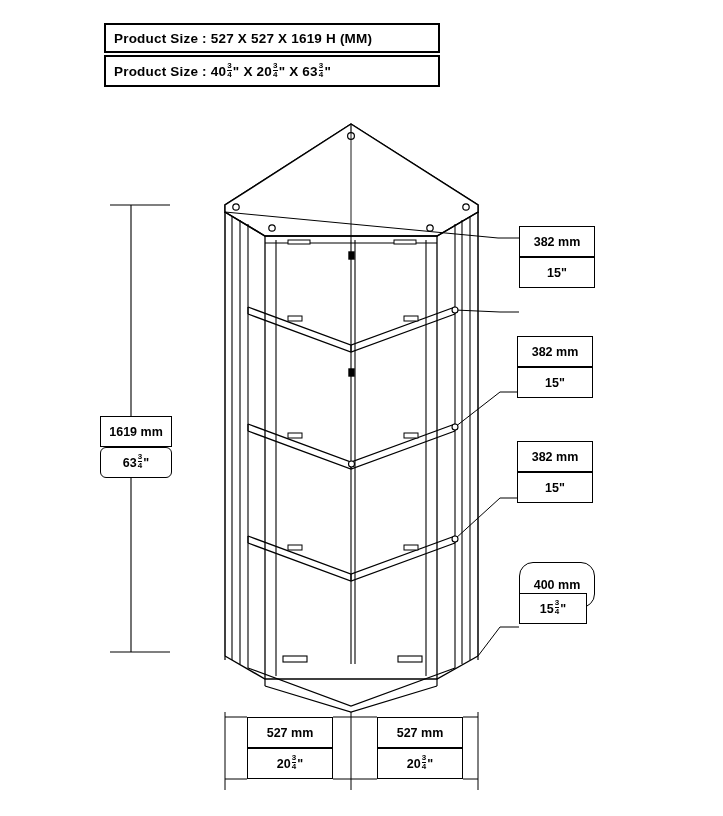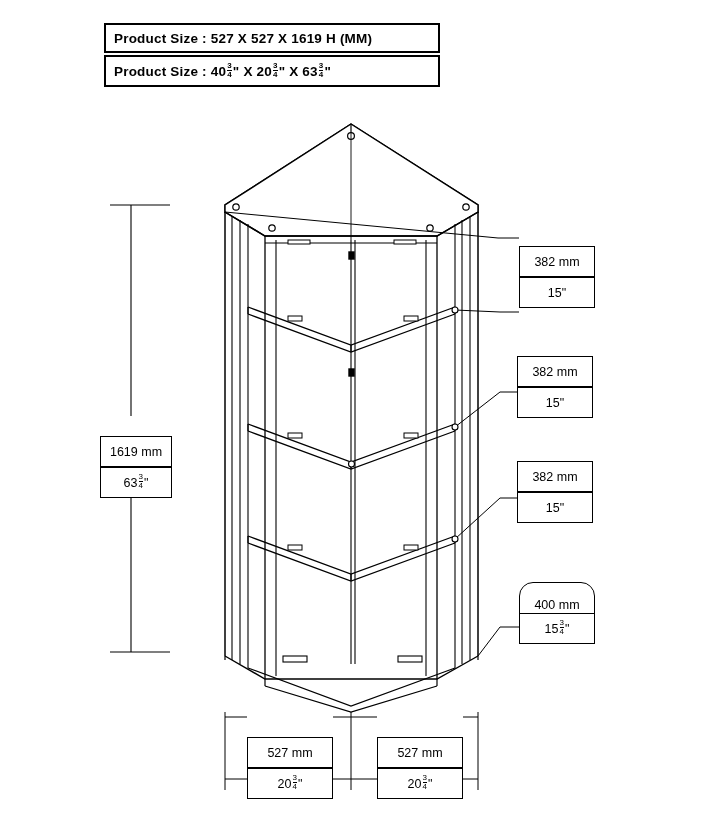--- a/index.html
+++ b/index.html
@@ -56,40 +56,39 @@
 
   
   .lbl {
     position: absolute;
     border: 1.6px solid #000;
     background: #fff;
     box-sizing: border-box;
     display: flex;
     align-items: center;
     justify-content: center;
-    font-weight: normal;
+    font-weight: bold;
     font-size: 12.5px;
     white-space: nowrap;
     z-index: 6;
-    margin-top: 20px;
   }
 
   
   #lbl-a1 { left: 519px; top: 226px; width: 76px; height: 31px; }
   #lbl-a2 { left: 519px; top: 257px; width: 76px; height: 31px; }
   #lbl-b1 { left: 517px; top: 336px; width: 76px; height: 31px; }
   #lbl-b2 { left: 517px; top: 367px; width: 76px; height: 31px; }
   #lbl-c1 { left: 517px; top: 441px; width: 76px; height: 31px; }
   #lbl-c2 { left: 517px; top: 472px; width: 76px; height: 31px; }
   #lbl-d1 { left: 519px; top: 562px; width: 76px; height: 46px; border-radius: 14px; }
-  #lbl-d2 { left: 519px; top: 593px; width: 76px; height: 31px; }
+  #lbl-d2 { left: 519px; top: 593px; width: 68px; height: 31px; }
 
   
   #lbl-h1 { left: 100px; top: 416px; width: 72px; height: 31px; }
-  #lbl-h2 { left: 100px; top: 447px; width: 72px; height: 31px; }
+  #lbl-h2 { left: 100px; top: 447px; width: 72px; height: 31px; border-radius: 6px; }
 
   
   #lbl-w1a { left: 247px; top: 717px; width: 86px; height: 31px; }
   #lbl-w1b { left: 247px; top: 748px; width: 86px; height: 31px; }
   #lbl-w2a { left: 377px; top: 717px; width: 86px; height: 31px; }
   #lbl-w2b { left: 377px; top: 748px; width: 86px; height: 31px; }
 
   svg.art {
     position: absolute;
     left: 0; top: 0;

